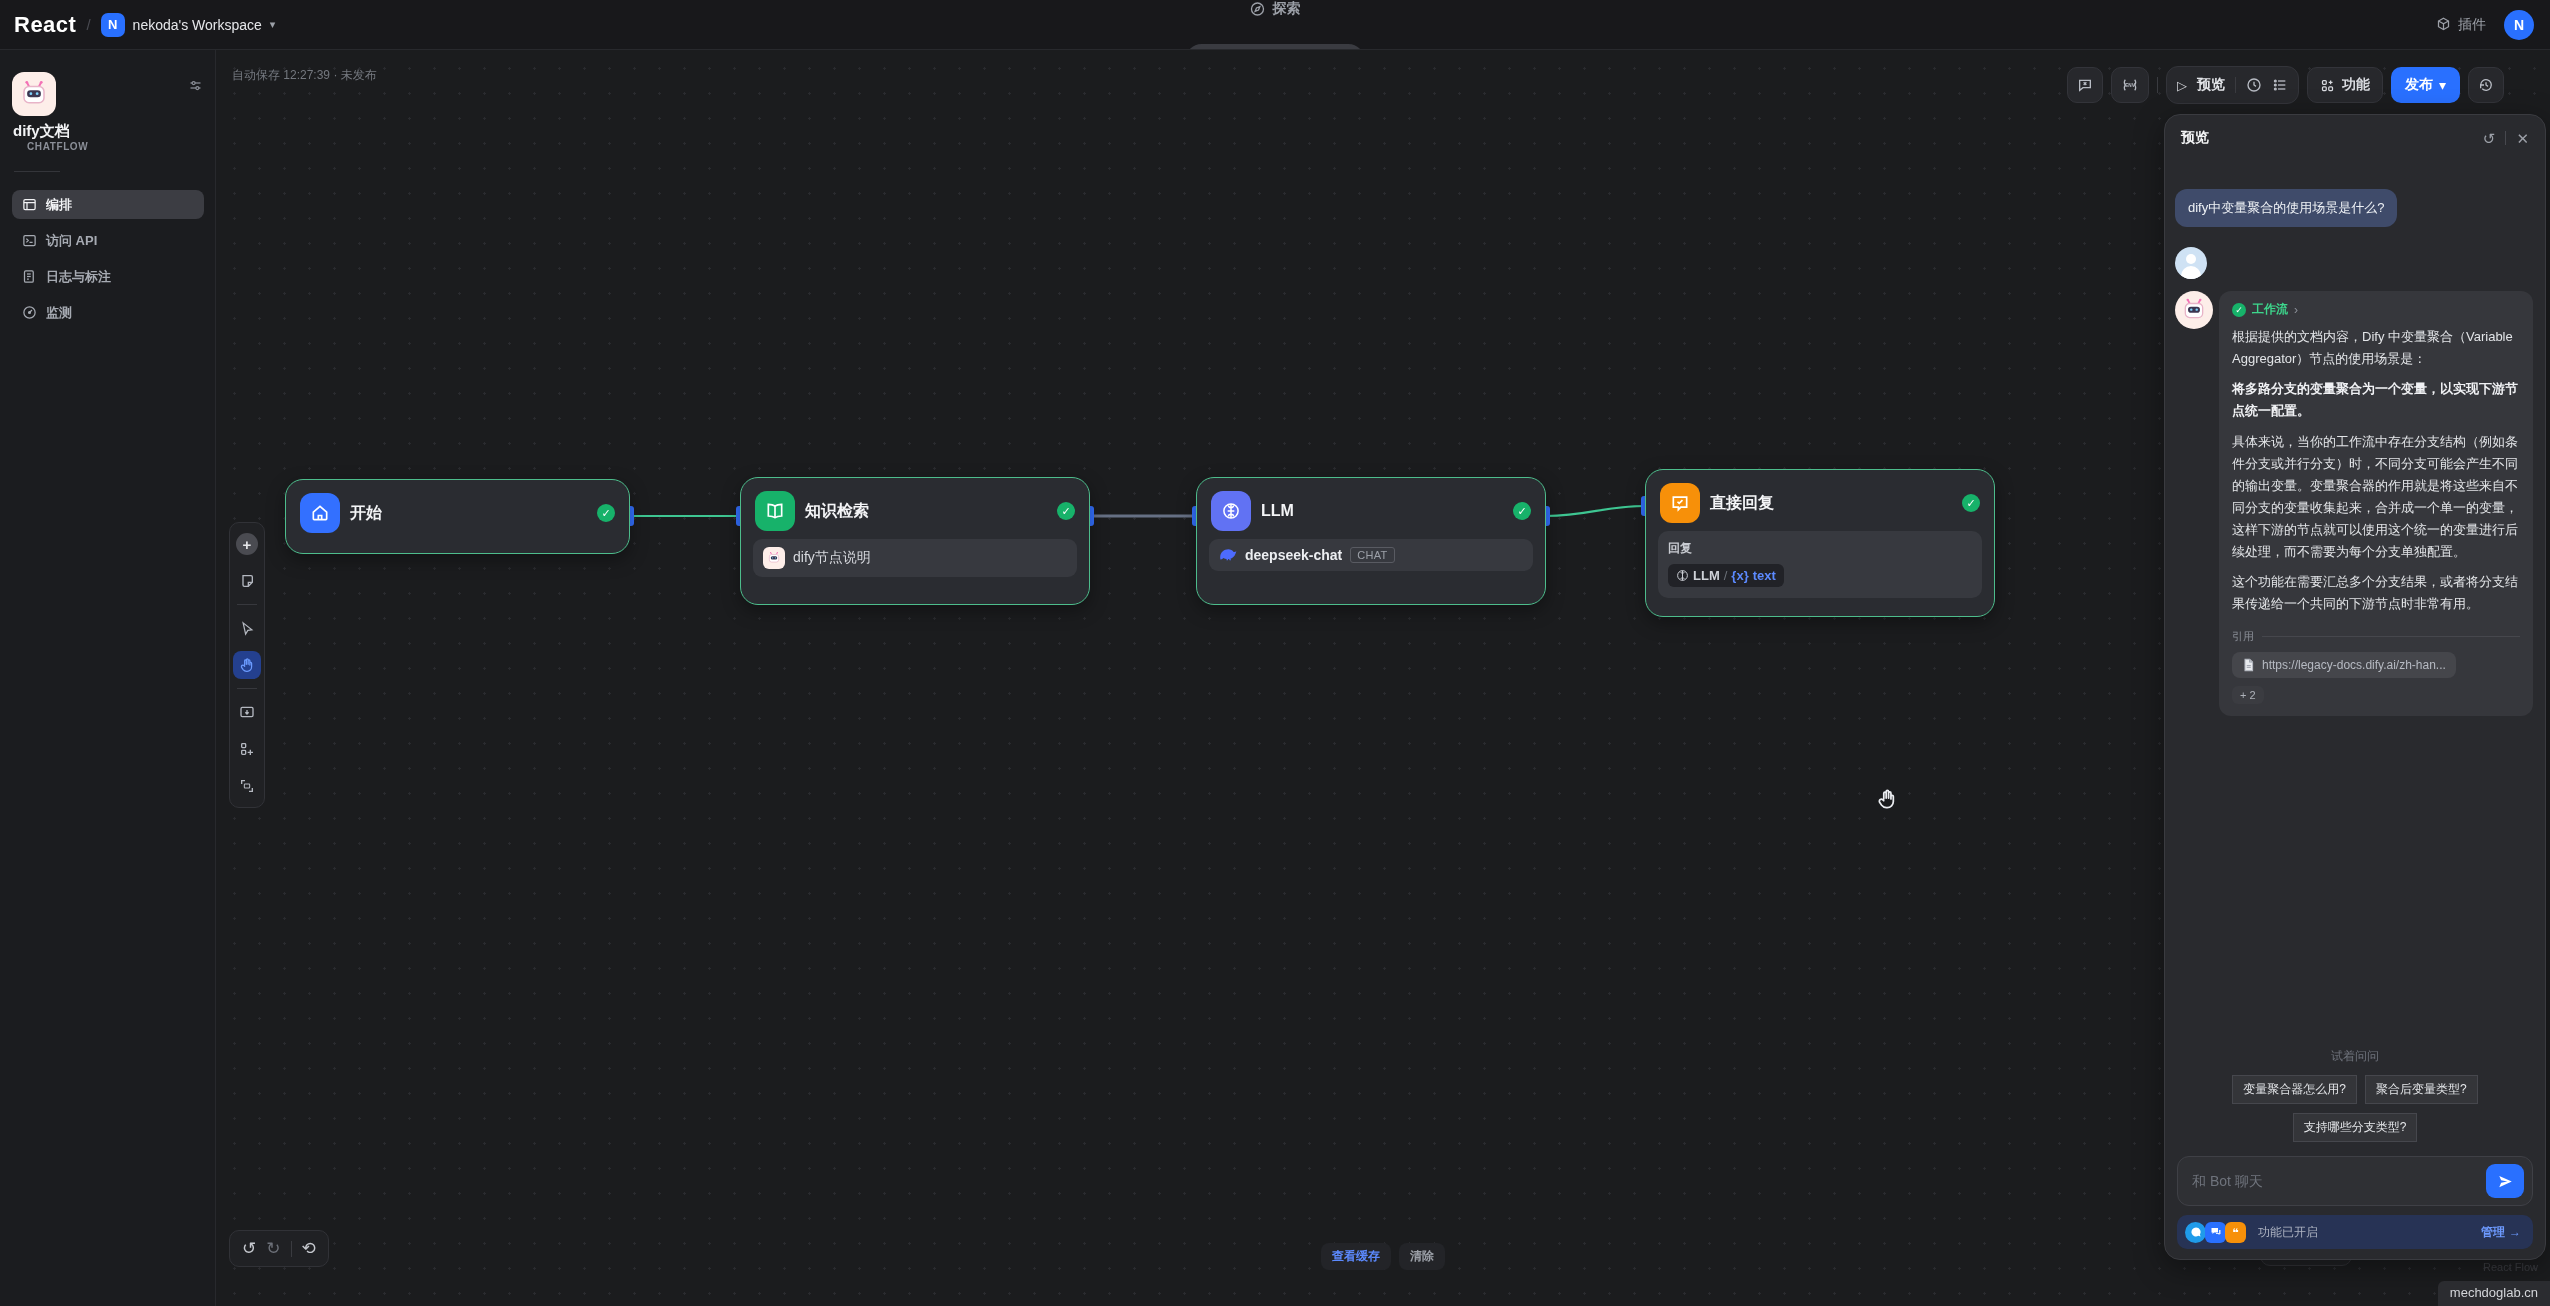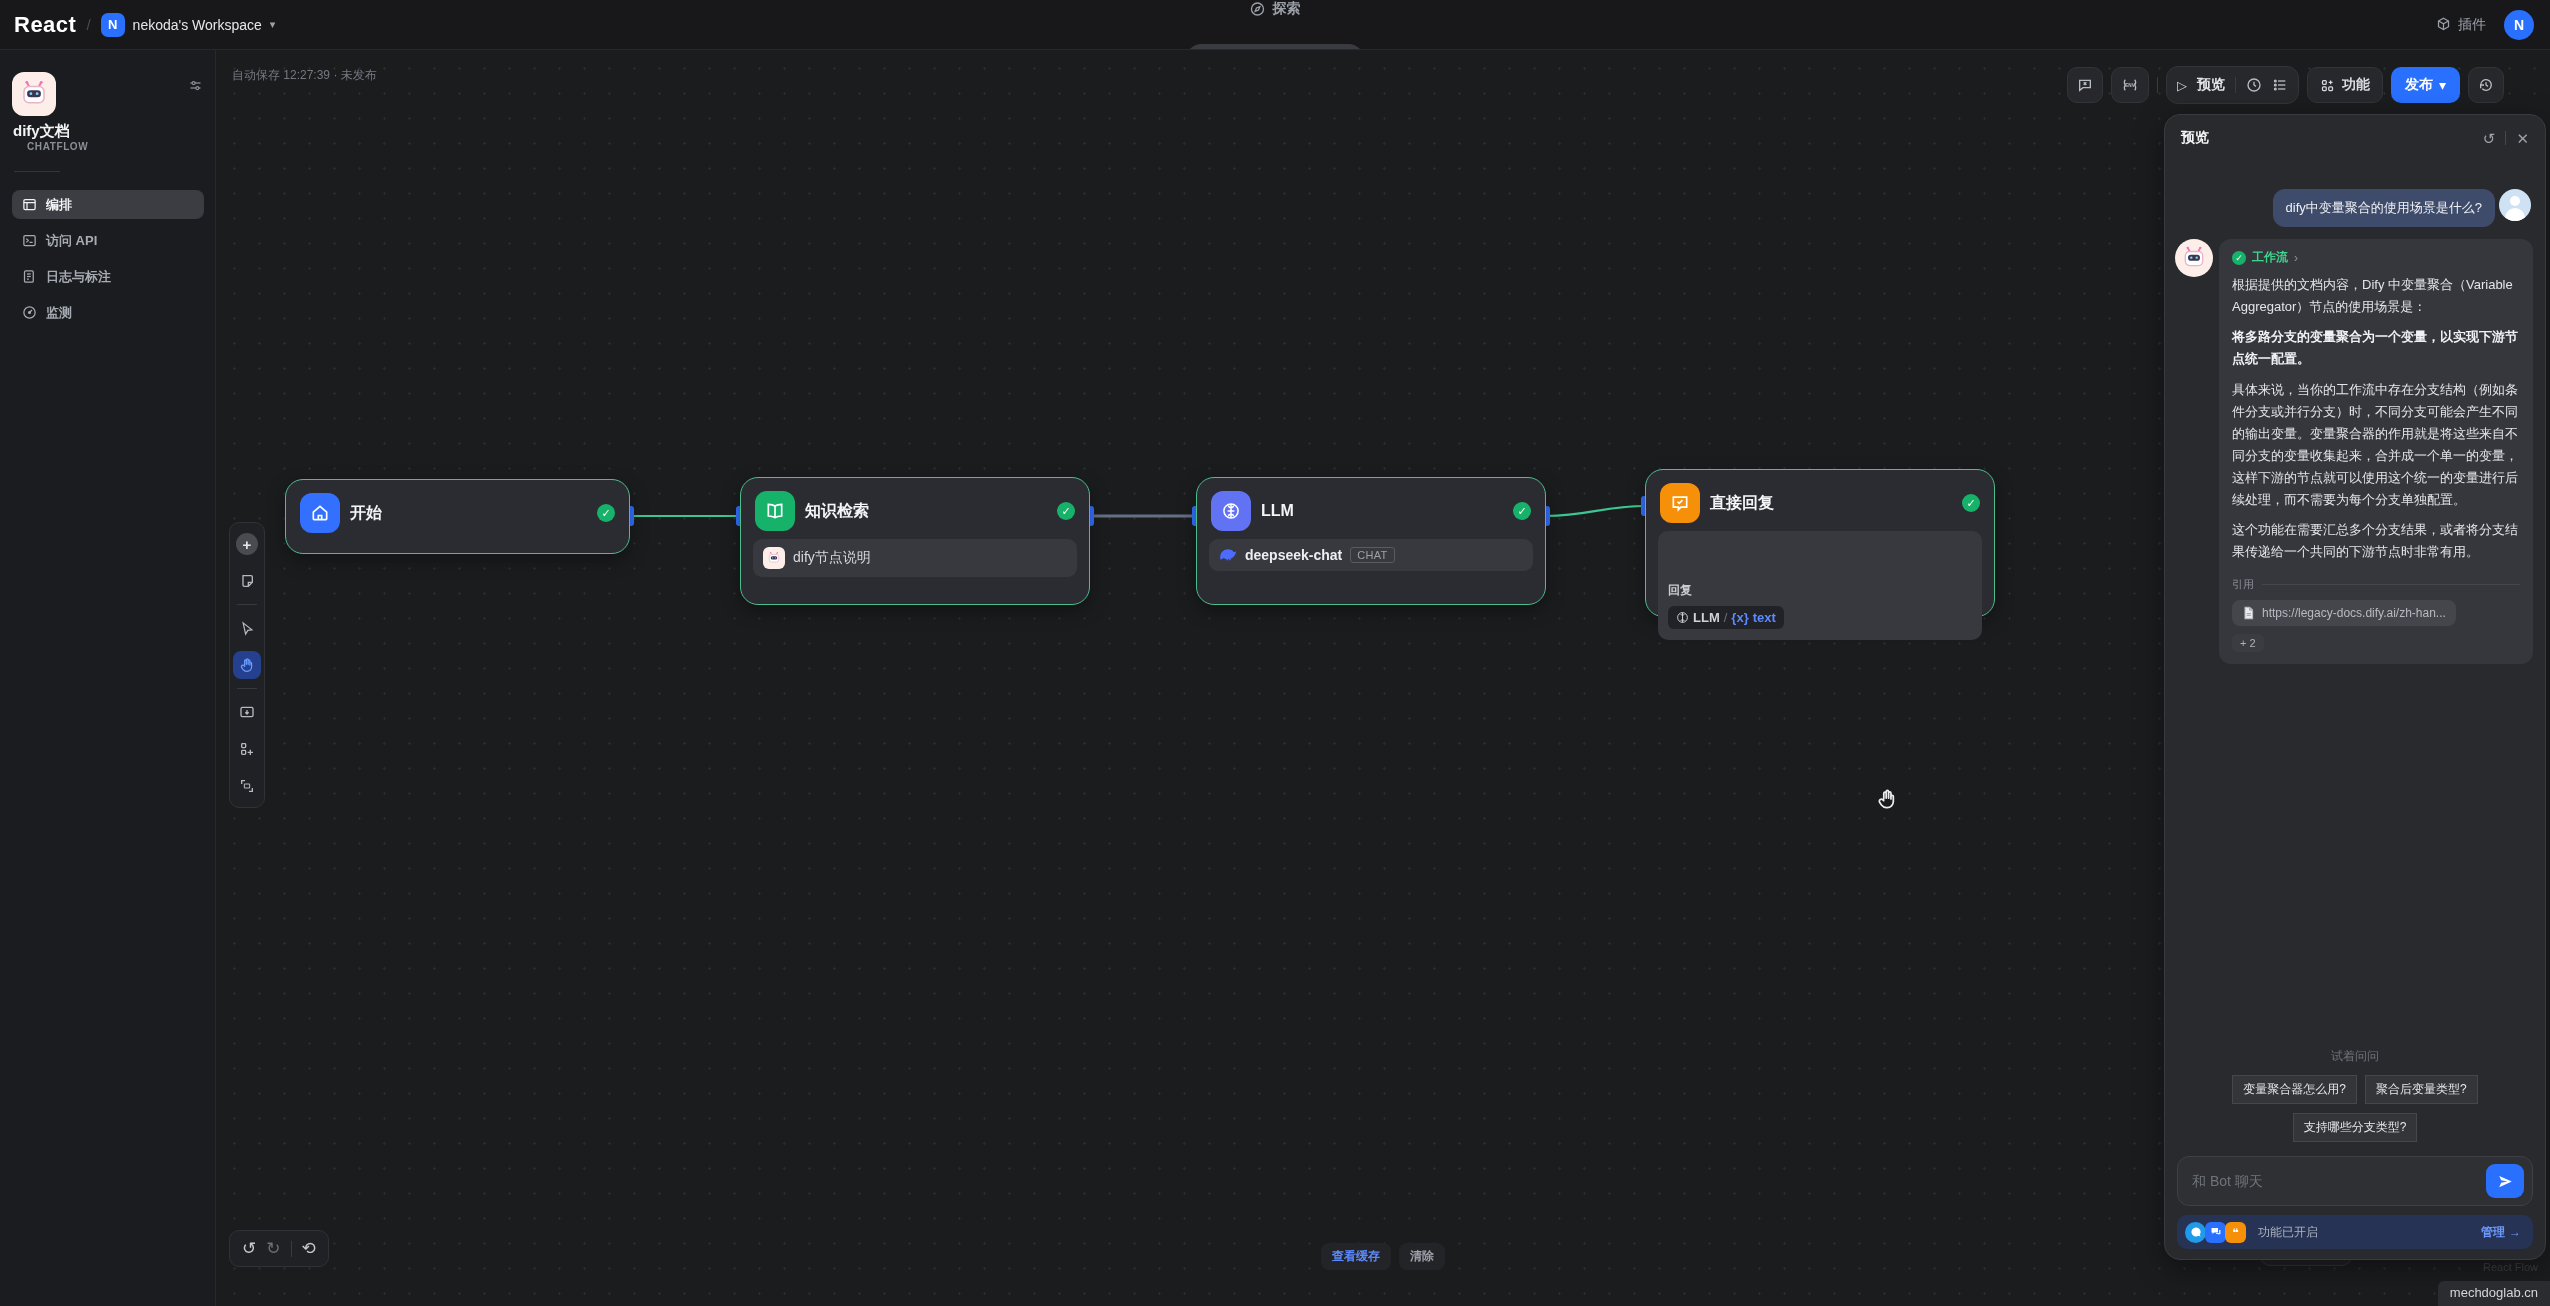--- a/index.html
+++ b/index.html
@@ -56,21 +56,21 @@
   .node { position:absolute; background:#2a2c31; border:1.5px solid #4dbd8c; border-radius:18px; box-shadow:0 6px 18px rgba(0,0,0,.35); }
   .node-head { display:flex; align-items:center; gap:10px; padding:13px 14px; }
   .node-ic { width:40px; height:40px; border-radius:12px; display:flex; align-items:center; justify-content:center; }
   .node-title { font-size:16px; font-weight:700; color:#f4f5f7; flex:1; }
   .node-check { width:18px; height:18px; border-radius:50%; background:#17b26a; color:#fff; font-size:11px; font-weight:700; display:flex; align-items:center; justify-content:center; }
   .node-sub { margin:0 12px 12px; background:#37393f; border-radius:9px; padding:8px 10px; display:flex; align-items:center; gap:8px; }
   .sub-txt { color:#d7d9de; font-size:14px; }
   .badge { border:1px solid #595b62; color:#9ca0a8; font-size:11px; border-radius:3px; padding:1px 6px; letter-spacing:.3px; }
   .mini-emoji { width:22px; height:22px; border-radius:6px; background:#fdeee9; display:flex; align-items:center; justify-content:center; }
   .answer-box { margin:0 12px 12px; background:#37393f; border-radius:10px; padding:9px 10px 11px; }
-  .answer-label { color:#c9ccd2; font-size:12px; font-weight:700; margin-bottom:7px;margin-top:42px; }
+  .answer-label { color:#c9ccd2; font-size:12px; font-weight:700; margin-bottom:7px; }
   .var-pill { display:inline-flex; align-items:center; gap:4px; background:#212227; border-radius:6px; padding:4px 8px; font-size:13px; }
   .var-node { color:#cfd2d8; font-weight:600; display:flex; align-items:center; gap:4px; }
   .var-sep { color:#6b7078; }
   .var-blue { color:#5c8aff; font-weight:700; }
 
   
   .vtools { position:absolute; left:13px; top:472px; width:36px; background:#202124; border:1px solid #313237; border-radius:10px; padding:7px 0; display:flex; flex-direction:column; align-items:center; gap:9px; }
   .vt { width:28px; height:28px; border-radius:8px; display:flex; align-items:center; justify-content:center; color:#b4b8c0; cursor:pointer; }
   .vt.active { background:#24408f; color:#6b9bff; }
   .vt-sep { width:20px; height:1px; background:#37383d; }
@@ -92,21 +92,21 @@
   .hand-cursor { position:absolute; left:1660px; top:738px; color:#e8eaee; }
 
   
   .panel { position:absolute; left:2164px; top:114px; width:382px; height:1146px; background:#292a2e; border:1px solid #3a3b40; border-radius:16px; box-shadow:0 8px 30px rgba(0,0,0,.4); }
   .panel-head { display:flex; align-items:center; padding:14px 16px 10px; }
   .panel-title { color:#f4f5f6; font-size:14px; font-weight:800; flex:1; }
   .ph-ic { color:#9ca0a8; font-size:15px; cursor:pointer; line-height:1; }
   .ph-sep { width:1px; height:14px; background:#47484e; margin:0 10px; }
 
   .chat { position:absolute; left:0; top:46px; right:0; bottom:260px; overflow:hidden; padding:14px 12px 0 10px; }
-  .msg-user { display:flex; justify-content:flex-end; align-items:flex-start; gap:4px; margin:14px 2px 0 0; }
+  .msg-user { display:flex; justify-content:flex-end; align-items:flex-start; gap:20px; margin:14px 2px 0 0;flex-direction:column; }
   .user-bubble { background:#3f4b6a; border-radius:12px; padding:9px 13px; color:#eef1f5; font-size:13px; line-height:1.55; max-width:248px; }
   .user-av { width:32px; height:32px; border-radius:50%; background:#cfe2f4; position:relative; overflow:hidden; flex:0 0 auto; }
   .user-av .head { position:absolute; left:11px; top:7px; width:10px; height:10px; border-radius:50%; background:#fff; }
   .user-av .body { position:absolute; left:6px; top:19px; width:20px; height:14px; border-radius:10px 10px 0 0; background:#fff; }
   .msg-bot { display:flex; align-items:flex-start; gap:6px; margin-top:12px; }
   .bot-av { width:38px; height:38px; border-radius:50%; background:#fdeee9; display:flex; align-items:center; justify-content:center; flex:0 0 auto; }
   .bot-bubble { background:#36373c; border-radius:12px; padding:10px 13px 12px; flex:1; }
   .wf-chip { display:flex; align-items:center; gap:6px; margin-bottom:6px; cursor:pointer; }
   .wf-check { width:14px; height:14px; border-radius:50%; background:#17b26a; color:#fff; font-size:9px; font-weight:700; display:flex; align-items:center; justify-content:center; }
   .wf-label { color:#3dd68c; font-size:12px; font-weight:700; }

